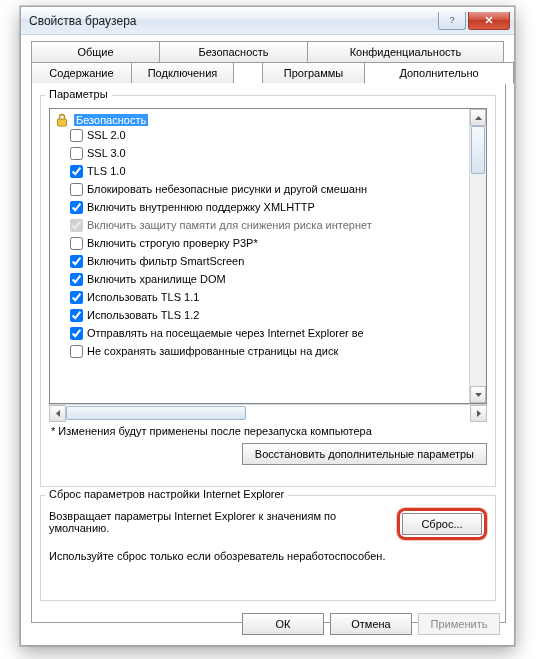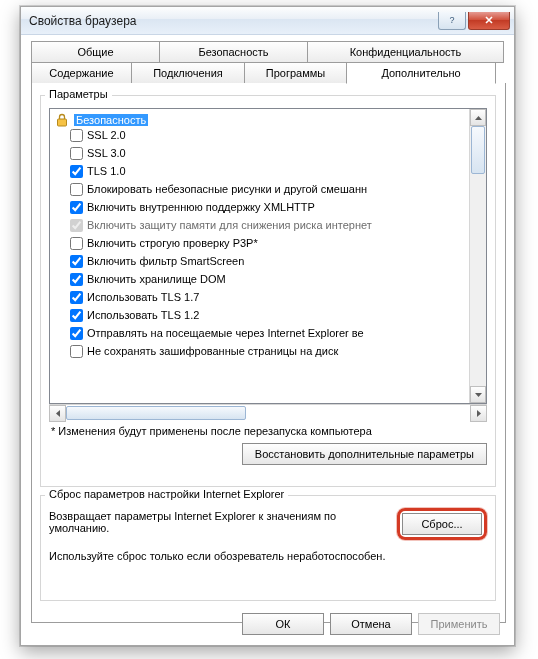--- a/index.html
+++ b/index.html
@@ -59,21 +59,21 @@
     height:22px; line-height:20px;
     padding:0 10px;
     border:1px solid #9c9c9c;
     background:linear-gradient(#fefefe,#ececec);
     font-size:11px;
     position:relative;
     margin-right:-1px;
     text-align:center;
   }
   .tab.r1a{width:129px;} .tab.r1b{width:149px;} .tab.r1c{width:197px;}
-  .tab.r2a{width:101px;} .tab.r2b{width:114px;} .tab.r2c{width:103px;} .tab.r2d{width:150px;}
+  .tab.r2a{width:101px;} .tab.r2b{width:103px;} .tab.r2c{width:103px;margin-left:29px;} .tab.r2d{width:150px;}
   .tab.active {
     background:#fff; border-bottom-color:#fff;
     z-index:2;
   }
   .tabpage {
     border:1px solid #9c9c9c; border-top:none;
     background:#fff;
     position:absolute; left:0; top:42px;
     width:475px; height:540px;
   }
@@ -249,21 +249,21 @@
                   <span>Включить фильтр SmartScreen</span>
                 </div>
                 <div class="lrow">
                   <span class="indent"></span>
                   <input type="checkbox" class="cb" checked="" style="">
                   <span>Включить хранилище DOM</span>
                 </div>
                 <div class="lrow">
                   <span class="indent"></span>
                   <input type="checkbox" class="cb" checked="" style="">
-                  <span>Использовать TLS 1.7</span>
+                  <span>Использовать TLS 1.1</span>
                 </div>
                 <div class="lrow">
                   <span class="indent"></span>
                   <input type="checkbox" class="cb" checked="" style="">
                   <span>Использовать TLS 1.2</span>
                 </div>
                 <div class="lrow">
                   <span class="indent"></span>
                   <input type="checkbox" class="cb" checked="" style="">
                   <span>Отправлять на посещаемые через Internet Explorer ве</span>

